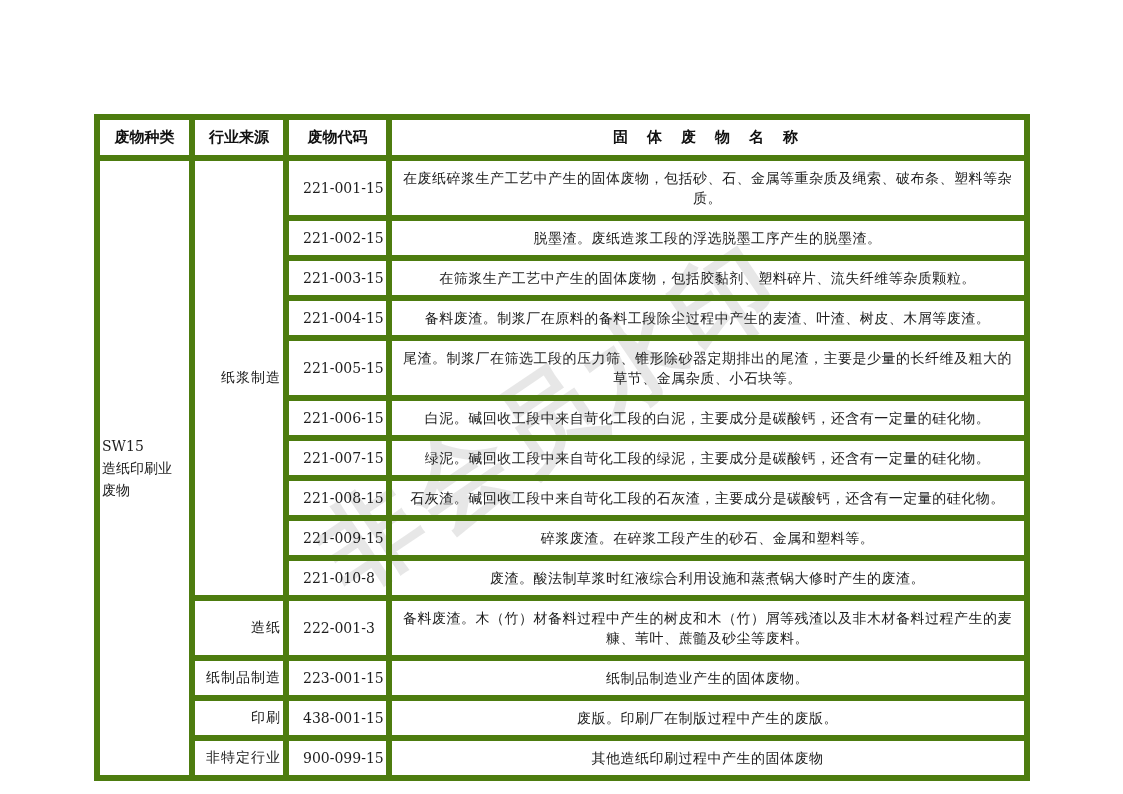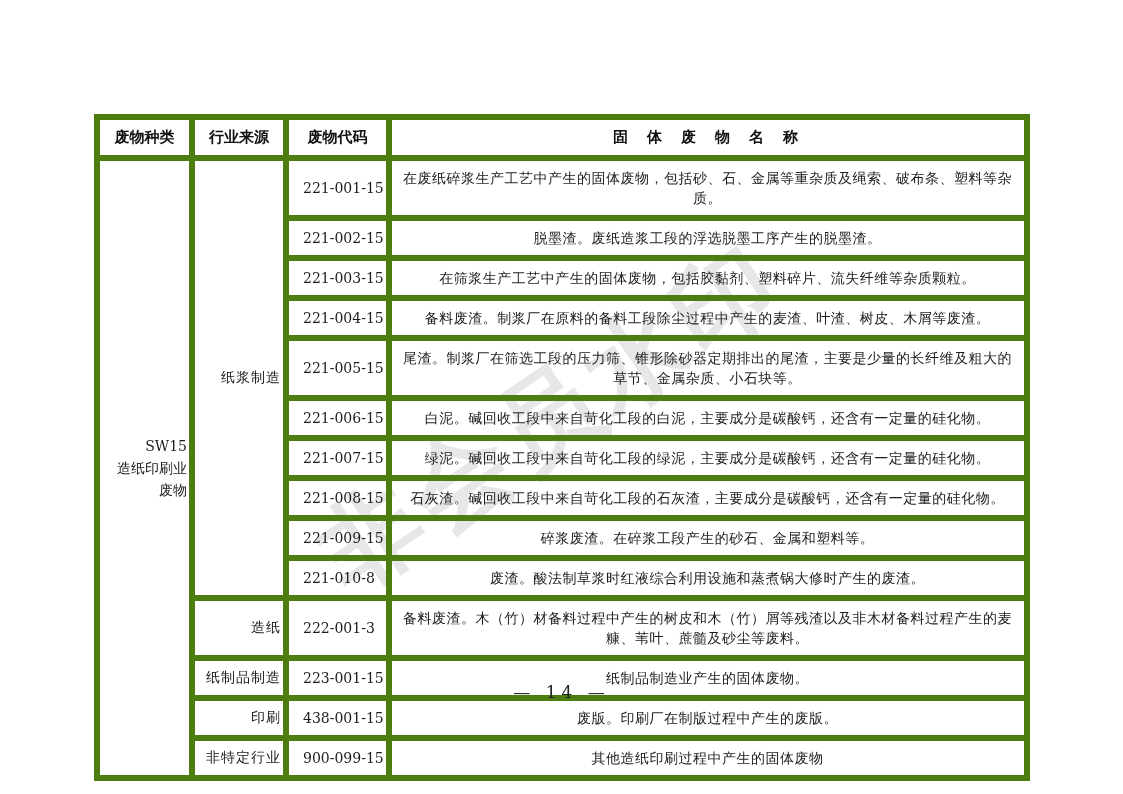--- a/index.html
+++ b/index.html
@@ -48,21 +48,21 @@
     padding:8px 4px;
     text-align:center;
     color:#111;
   }
   th.name-header{letter-spacing:5px;font-family:Liberation Mono, monospace;}
   .waste-table td{
     font-size:14px;
     color:#1d1d1d;
   }
   .cat-cell{
-    text-align:right;
+    text-align:left;
     font-size:14.5px;
     line-height:22px;
     padding:4px 2px;
   }
   .industry-cell{
     text-align:right;
     font-size:14.5px;
     padding:4px 2px;
     letter-spacing:1px;
   }
@@ -176,15 +176,14 @@
           <td class="name-cell">废版。印刷厂在制版过程中产生的废版。</td>
         </tr>
         <tr>
           <td rowspan="1" class="industry-cell">非特定行业</td>
           <td class="code-cell">900-099-15</td>
           <td class="name-cell">其他造纸印刷过程中产生的固体废物</td>
         </tr>
       </tbody>
   </table>
 
-  <div class="footer">— 14 —</div>
 
 </div>
 
 </body></html>

